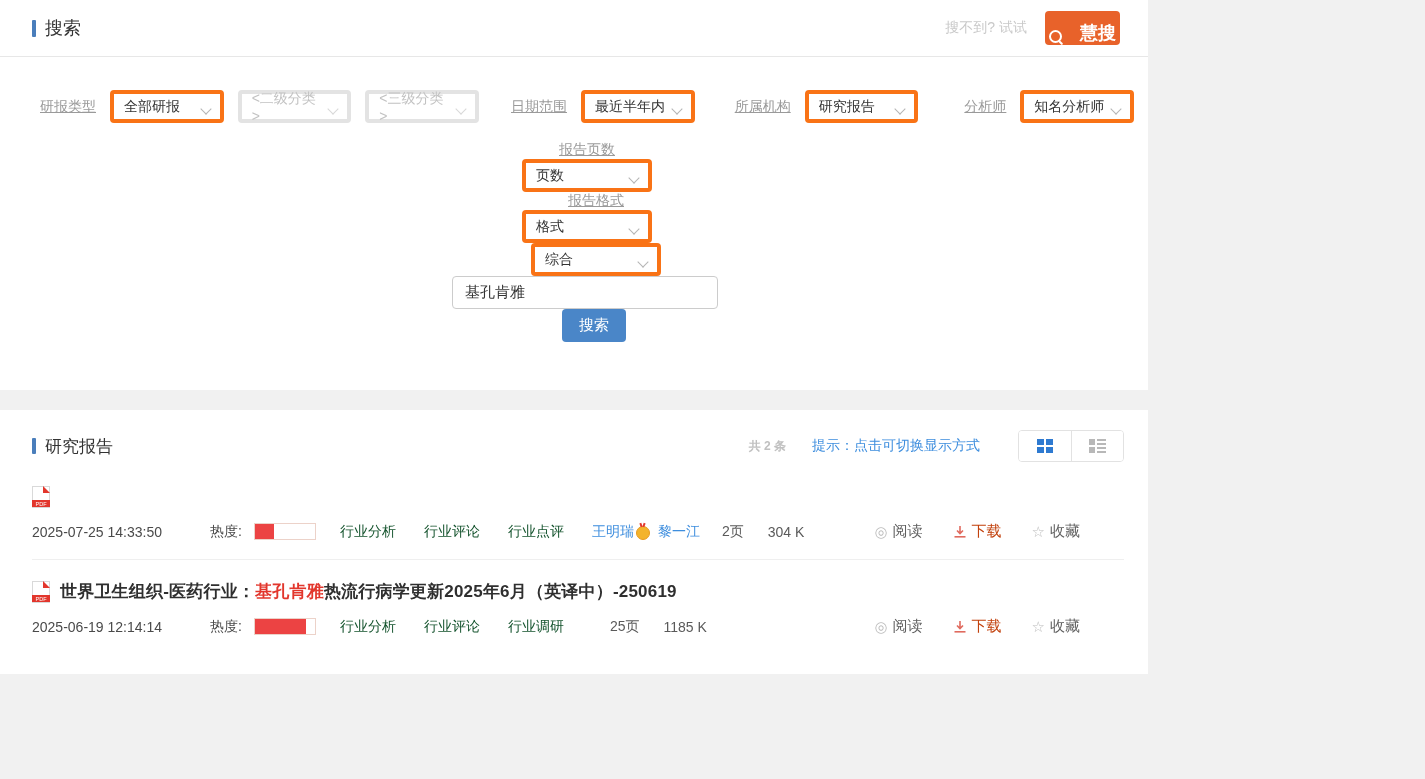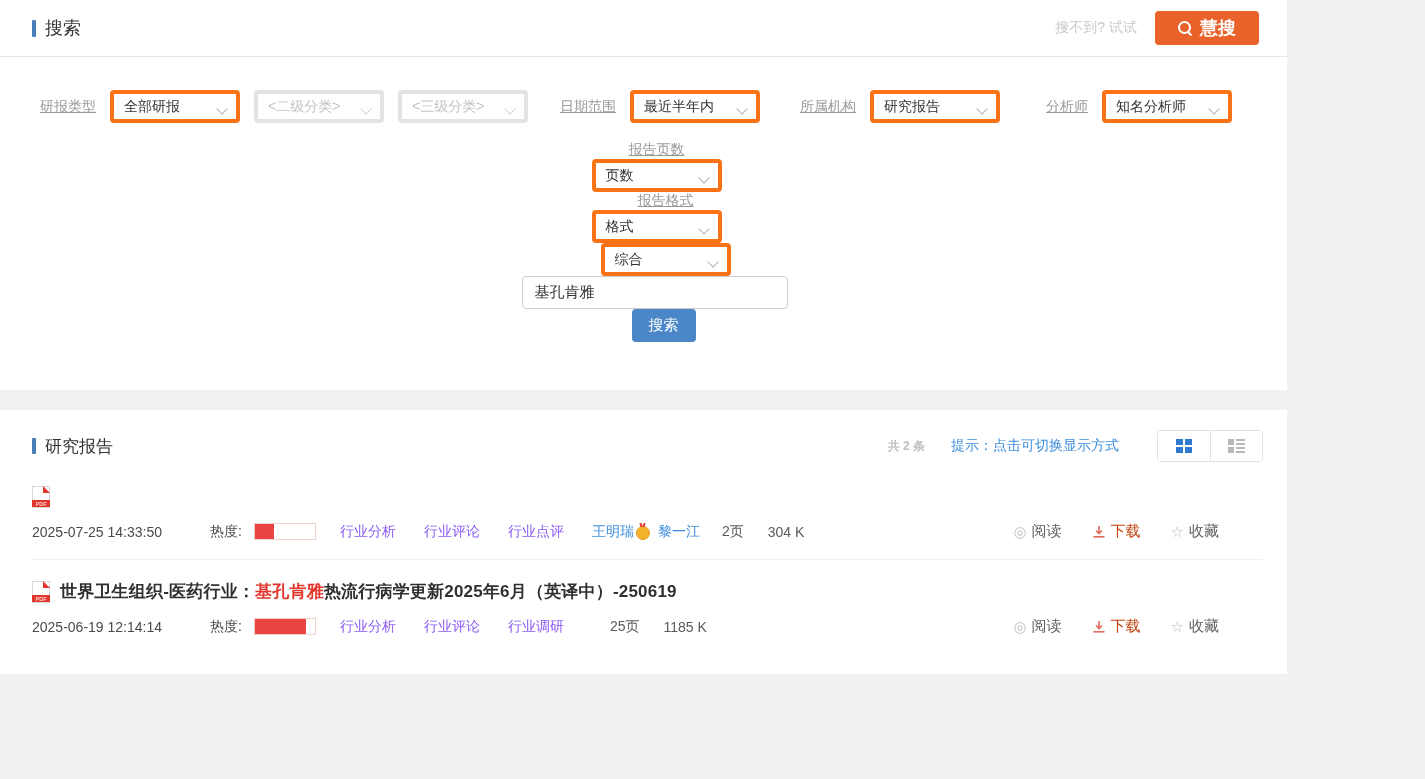--- a/index.html
+++ b/index.html
@@ -1,25 +1,25 @@
 <!DOCTYPE html>
 <html><head>
 <meta charset="utf-8">
 <style>
   html,body{margin:0;padding:0;background:#f1f1f1;font-family:"Liberation Sans","DejaVu Sans",sans-serif;-webkit-font-smoothing:antialiased;}
   .viewport{position:relative;width:1425px;height:779px;overflow:hidden;background:#f1f1f1;}
-  .content{width:1287px;}
+  .content{width:1148px;}
 
   
   .topbar{height:57px;background:#fff;border-bottom:1px solid #e7e7e7;display:flex;align-items:center;justify-content:space-between;padding:0 28px 0 32px;box-sizing:border-box;}
   .section-title{display:flex;align-items:center;font-size:18px;color:#333;font-weight:400;}
   .section-title .bar{display:inline-block;width:4px;height:17px;background:#4a7ebb;margin-right:9px;border-radius:1px;}
   .topbar-right{display:flex;align-items:center;}
   .hint{color:#c9c9c9;font-size:14px;margin-right:18px;}
-  .huisou{display:flex;align-items:center;gap:7px;background:#e8622a;border:none;color:#fff;font-size:18px;font-weight:700;padding:0 23px;height:34px;border-radius:4px;cursor:pointer;font-family:inherit;}
+  .huisou{display:flex;align-items:flex-end;gap:16px;background:#e8622a;border:none;color:#fff;font-size:18px;font-weight:700;padding:0 4px;height:34px;border-radius:4px;cursor:pointer;font-family:inherit;}
   .mag{position:relative;width:15px;height:15px;display:inline-block;}
   .mag::before{content:"";position:absolute;left:0;top:0;width:9px;height:9px;border:2px solid #fff;border-radius:50%;}
   .mag::after{content:"";position:absolute;left:10px;top:10px;width:5px;height:2px;background:#fff;transform:rotate(45deg);transform-origin:left center;border-radius:1px;}
 
   
   .filter-card{background:#fff;padding:33px 0 48px 40px;}
   .filter-row{display:flex;align-items:center;margin-bottom:18px;}
   .filter-row:last-child{margin-bottom:0;flex-direction:column;}
   .flabel{font-size:14px;color:#9a9a9a;margin-right:14px;white-space:nowrap;text-decoration:underline;}
   .select{position:relative;width:130px;height:33px;border:4px solid #f97316;border-radius:4px;background:#fff;display:flex;align-items:center;padding:0 24px 0 10px;box-sizing:border-box;font-size:14px;color:#333;margin-right:14px;cursor:pointer;}
@@ -48,21 +48,21 @@
   .pdf{margin-right:10px;flex:none;cursor:pointer;}
   .rtitle{font-size:17px;font-weight:700;text-decoration:none;letter-spacing:.2px;cursor:pointer;white-space:nowrap;}
   .rtitle.visited{color:#9c9c9c;}
   .rtitle.unread{color:#2f2f2f;}
   .rtitle .hl{color:#e2362c;}
   .meta-line{display:flex;align-items:center;margin-top:14px;font-size:14px;color:#5a5a5a;}
   .mdate{color:#4a4a4a;width:178px;}
   .heat-label{color:#4a4a4a;margin-right:12px;}
   .heatbar{width:62px;height:17px;border:1px solid #ecd2c9;background:#fff;display:inline-block;margin-right:24px;box-sizing:border-box;}
   .heatfill{display:block;height:100%;background:#ec4343;}
-  .tag{color:#8b5cf6;margin-right:28px;}
+  .tag{color:#14532d;margin-right:28px;}
   .analyst{color:#3e8ede;cursor:pointer;}
   .medal{display:inline-block;width:12px;height:12px;border-radius:50%;background:#f3b32c;border:1px solid #e89a1f;margin:0 8px 0 2px;position:relative;top:1px;}
   .medal::before{content:"";position:absolute;left:3px;top:-4px;width:2px;height:4px;background:#e2362c;transform:rotate(-20deg);}
   .medal::after{content:"";position:absolute;left:6px;top:-4px;width:2px;height:4px;background:#e2362c;transform:rotate(20deg);}
   .apair{margin-right:22px;display:flex;align-items:center;}
   .pages{color:#5a5a5a;margin-right:24px;}
   .fsize{color:#5a5a5a;}
   .actions{margin-left:auto;display:flex;align-items:center;gap:30px;padding-right:44px;}
   .action{display:flex;align-items:center;gap:5px;cursor:pointer;font-size:15px;color:#5f5f5f;}
   .action .aicon{color:#bdbdbd;font-size:15px;line-height:1;}

